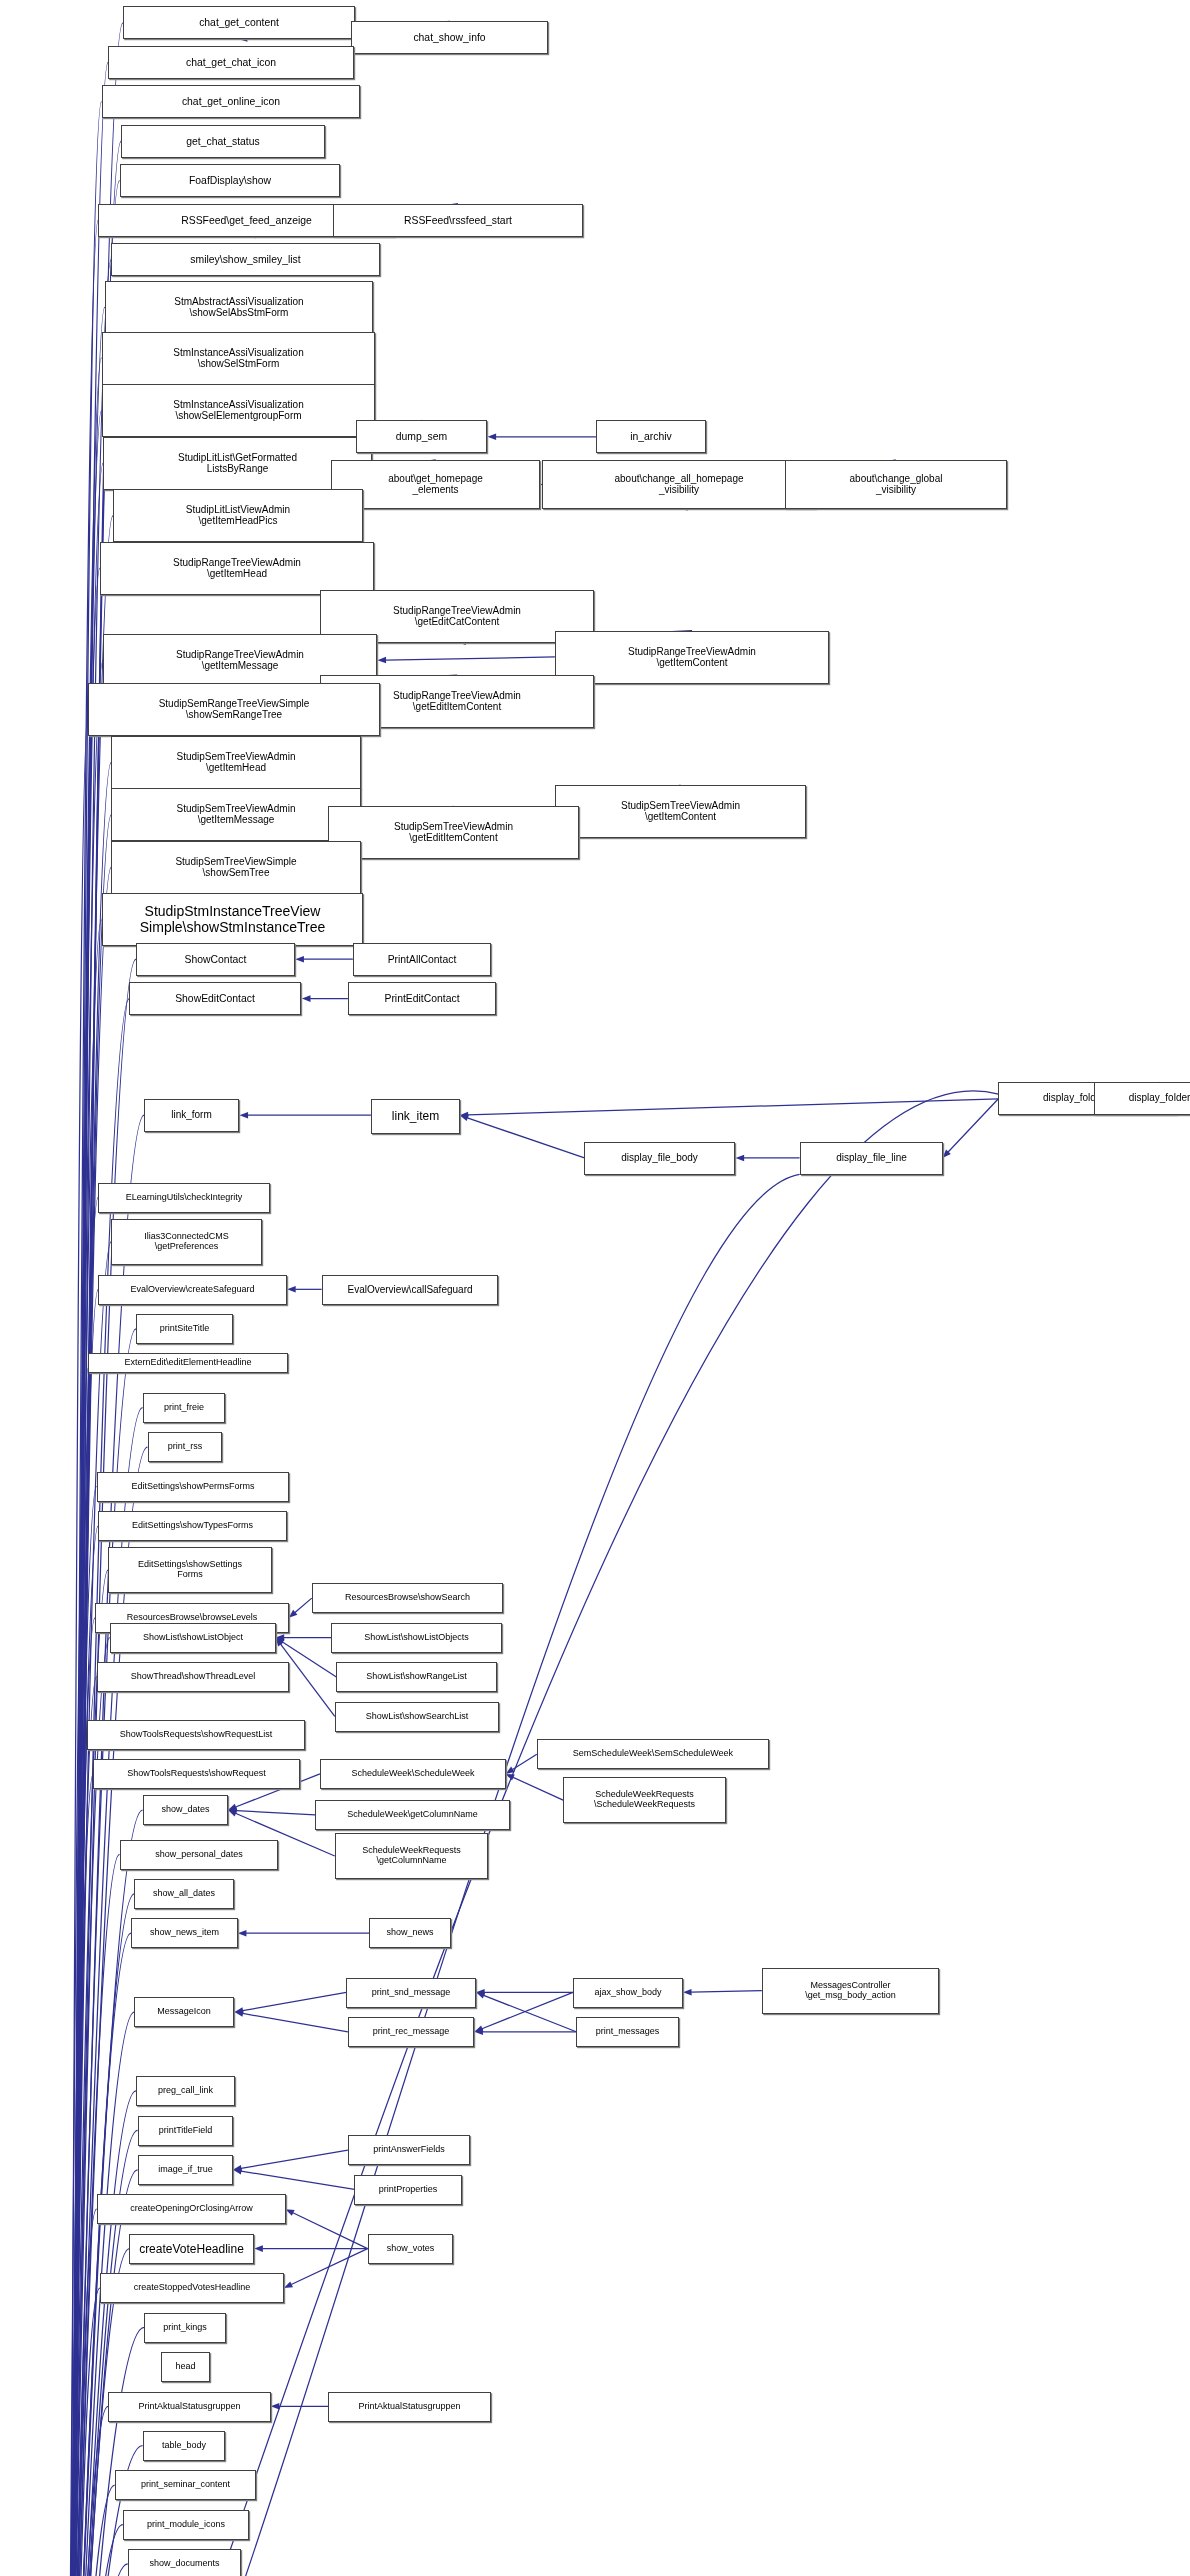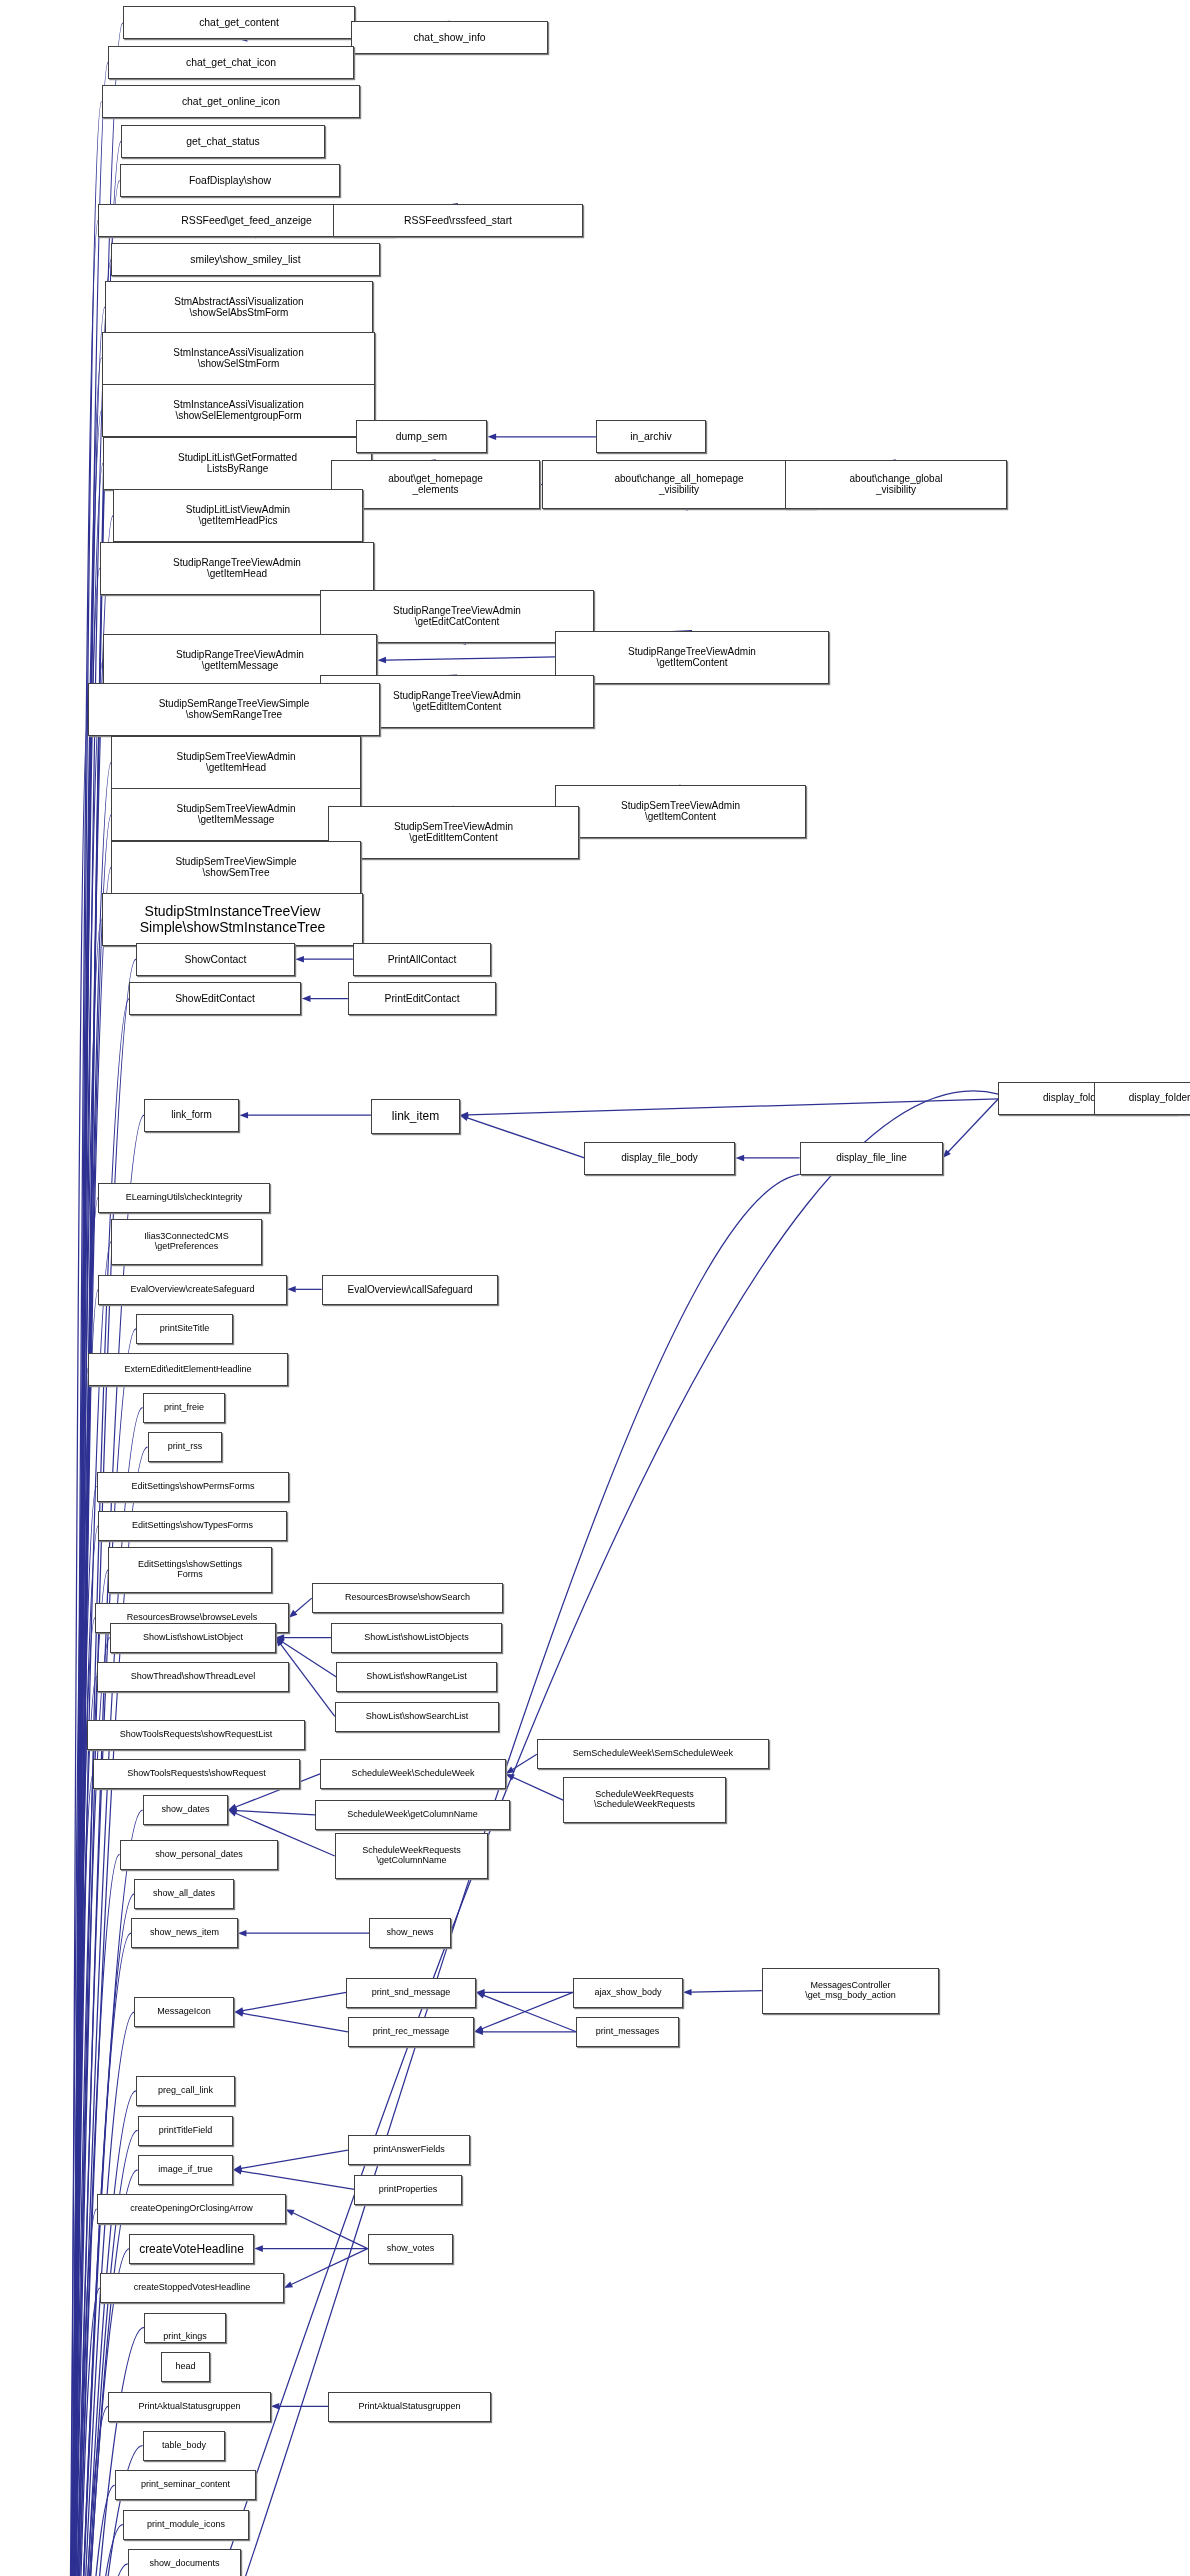--- a/index.html
+++ b/index.html
@@ -287,21 +287,21 @@
     <div class="node" style="left: 144px; top: 1099px; width: 95px; height: 33px; font-size: 10px;"><span>link_form</span></div>
     <div class="node" style="left: 371px; top: 1099px; width: 89px; height: 35px; font-size: 12px;"><span>link_item</span></div>
     <div class="node" style="left: 584px; top: 1142px; width: 151px; height: 33px; font-size: 10px;"><span>display_file_body</span></div>
     <div class="node" style="left: 800px; top: 1142px; width: 143px; height: 33px; font-size: 10px;"><span>display_file_line</span></div>
     <div class="node" style="left: 98px; top: 1183px; width: 172px; height: 30px; font-size: 9px;"><span>ELearningUtils\checkIntegrity</span></div>
     <div class="node" style="left: 111px; top: 1219px; width: 151px; height: 46px; font-size: 9px;"><span>Ilias3ConnectedCMS
 \getPreferences</span></div>
     <div class="node" style="left: 98px; top: 1275px; width: 189px; height: 30px; font-size: 9px;"><span>EvalOverview\createSafeguard</span></div>
     <div class="node" style="left: 322px; top: 1275px; width: 176px; height: 30px; font-size: 10px;"><span>EvalOverview\callSafeguard</span></div>
     <div class="node" style="left: 136px; top: 1314px; width: 97px; height: 30px; font-size: 9px;"><span>printSiteTitle</span></div>
-    <div class="node" style="left: 88px; top: 1353px; width: 200px; height: 33px; font-size: 9px;"><span>ExternEdit\editElementHeadline</span></div>
+    <div class="node" style="left: 88px; top: 1353px; width: 200px; height: 20px; font-size: 9px;"><span>ExternEdit\editElementHeadline</span></div>
     <div class="node" style="left: 143px; top: 1393px; width: 82px; height: 30px; font-size: 9px;"><span>print_freie</span></div>
     <div class="node" style="left: 148px; top: 1432px; width: 74px; height: 30px; font-size: 9px;"><span>print_rss</span></div>
     <div class="node" style="left: 97px; top: 1472px; width: 192px; height: 30px; font-size: 9px;"><span>EditSettings\showPermsForms</span></div>
     <div class="node" style="left: 98px; top: 1511px; width: 189px; height: 30px; font-size: 9px;"><span>EditSettings\showTypesForms</span></div>
     <div class="node" style="left: 108px; top: 1547px; width: 164px; height: 46px; font-size: 9px;"><span>EditSettings\showSettings
 Forms</span></div>
     <div class="node" style="left: 95px; top: 1603px; width: 194px; height: 30px; font-size: 9px;"><span>ResourcesBrowse\browseLevels</span></div>
     <div class="node" style="left: 312px; top: 1583px; width: 191px; height: 30px; font-size: 9px;"><span>ResourcesBrowse\showSearch</span></div>
     <div class="node" style="left: 110px; top: 1623px; width: 166px; height: 30px; font-size: 9px;"><span>ShowList\showListObject</span></div>
     <div class="node" style="left: 331px; top: 1623px; width: 171px; height: 30px; font-size: 9px;"><span>ShowList\showListObjects</span></div>
@@ -331,21 +331,21 @@
     <div class="node" style="left: 576px; top: 2017px; width: 103px; height: 30px; font-size: 9px;"><span>print_messages</span></div>
     <div class="node" style="left: 136px; top: 2076px; width: 99px; height: 30px; font-size: 9px;"><span>preg_call_link</span></div>
     <div class="node" style="left: 138px; top: 2116px; width: 95px; height: 30px; font-size: 9px;"><span>printTitleField</span></div>
     <div class="node" style="left: 348px; top: 2135px; width: 122px; height: 30px; font-size: 9px;"><span>printAnswerFields</span></div>
     <div class="node" style="left: 138px; top: 2155px; width: 95px; height: 30px; font-size: 9px;"><span>image_if_true</span></div>
     <div class="node" style="left: 354px; top: 2175px; width: 108px; height: 30px; font-size: 9px;"><span>printProperties</span></div>
     <div class="node" style="left: 97px; top: 2194px; width: 189px; height: 30px; font-size: 9px;"><span>createOpeningOrClosingArrow</span></div>
     <div class="node" style="left: 129px; top: 2234px; width: 125px; height: 30px; font-size: 12px;"><span>createVoteHeadline</span></div>
     <div class="node" style="left: 368px; top: 2234px; width: 85px; height: 30px; font-size: 9px;"><span>show_votes</span></div>
     <div class="node" style="left: 100px; top: 2273px; width: 184px; height: 30px; font-size: 9px;"><span>createStoppedVotesHeadline</span></div>
-    <div class="node" style="left: 144px; top: 2313px; width: 82px; height: 30px; font-size: 9px; align-items: flex-end;"><span>print_kings</span></div>
+    <div class="node" style="left: 144px; top: 2313px; width: 82px; height: 30px; font-size: 9px;"><span>print_kings</span></div>
     <div class="node" style="left: 161px; top: 2352px; width: 49px; height: 30px; font-size: 9px;"><span>head</span></div>
     <div class="node" style="left: 108px; top: 2392px; width: 163px; height: 30px; font-size: 9px;"><span>PrintAktualStatusgruppen</span></div>
     <div class="node" style="left: 328px; top: 2392px; width: 163px; height: 30px; font-size: 9px;"><span>PrintAktualStatusgruppen</span></div>
     <div class="node" style="left: 143px; top: 2431px; width: 82px; height: 30px; font-size: 9px;"><span>table_body</span></div>
     <div class="node" style="left: 115px; top: 2470px; width: 141px; height: 30px; font-size: 9px;"><span>print_seminar_content</span></div>
     <div class="node" style="left: 123px; top: 2510px; width: 126px; height: 30px; font-size: 9px;"><span>print_module_icons</span></div>
     <div class="node" style="left: 128px; top: 2549px; width: 113px; height: 30px; font-size: 9px;"><span>show_documents</span></div>
   </div>
 
 

